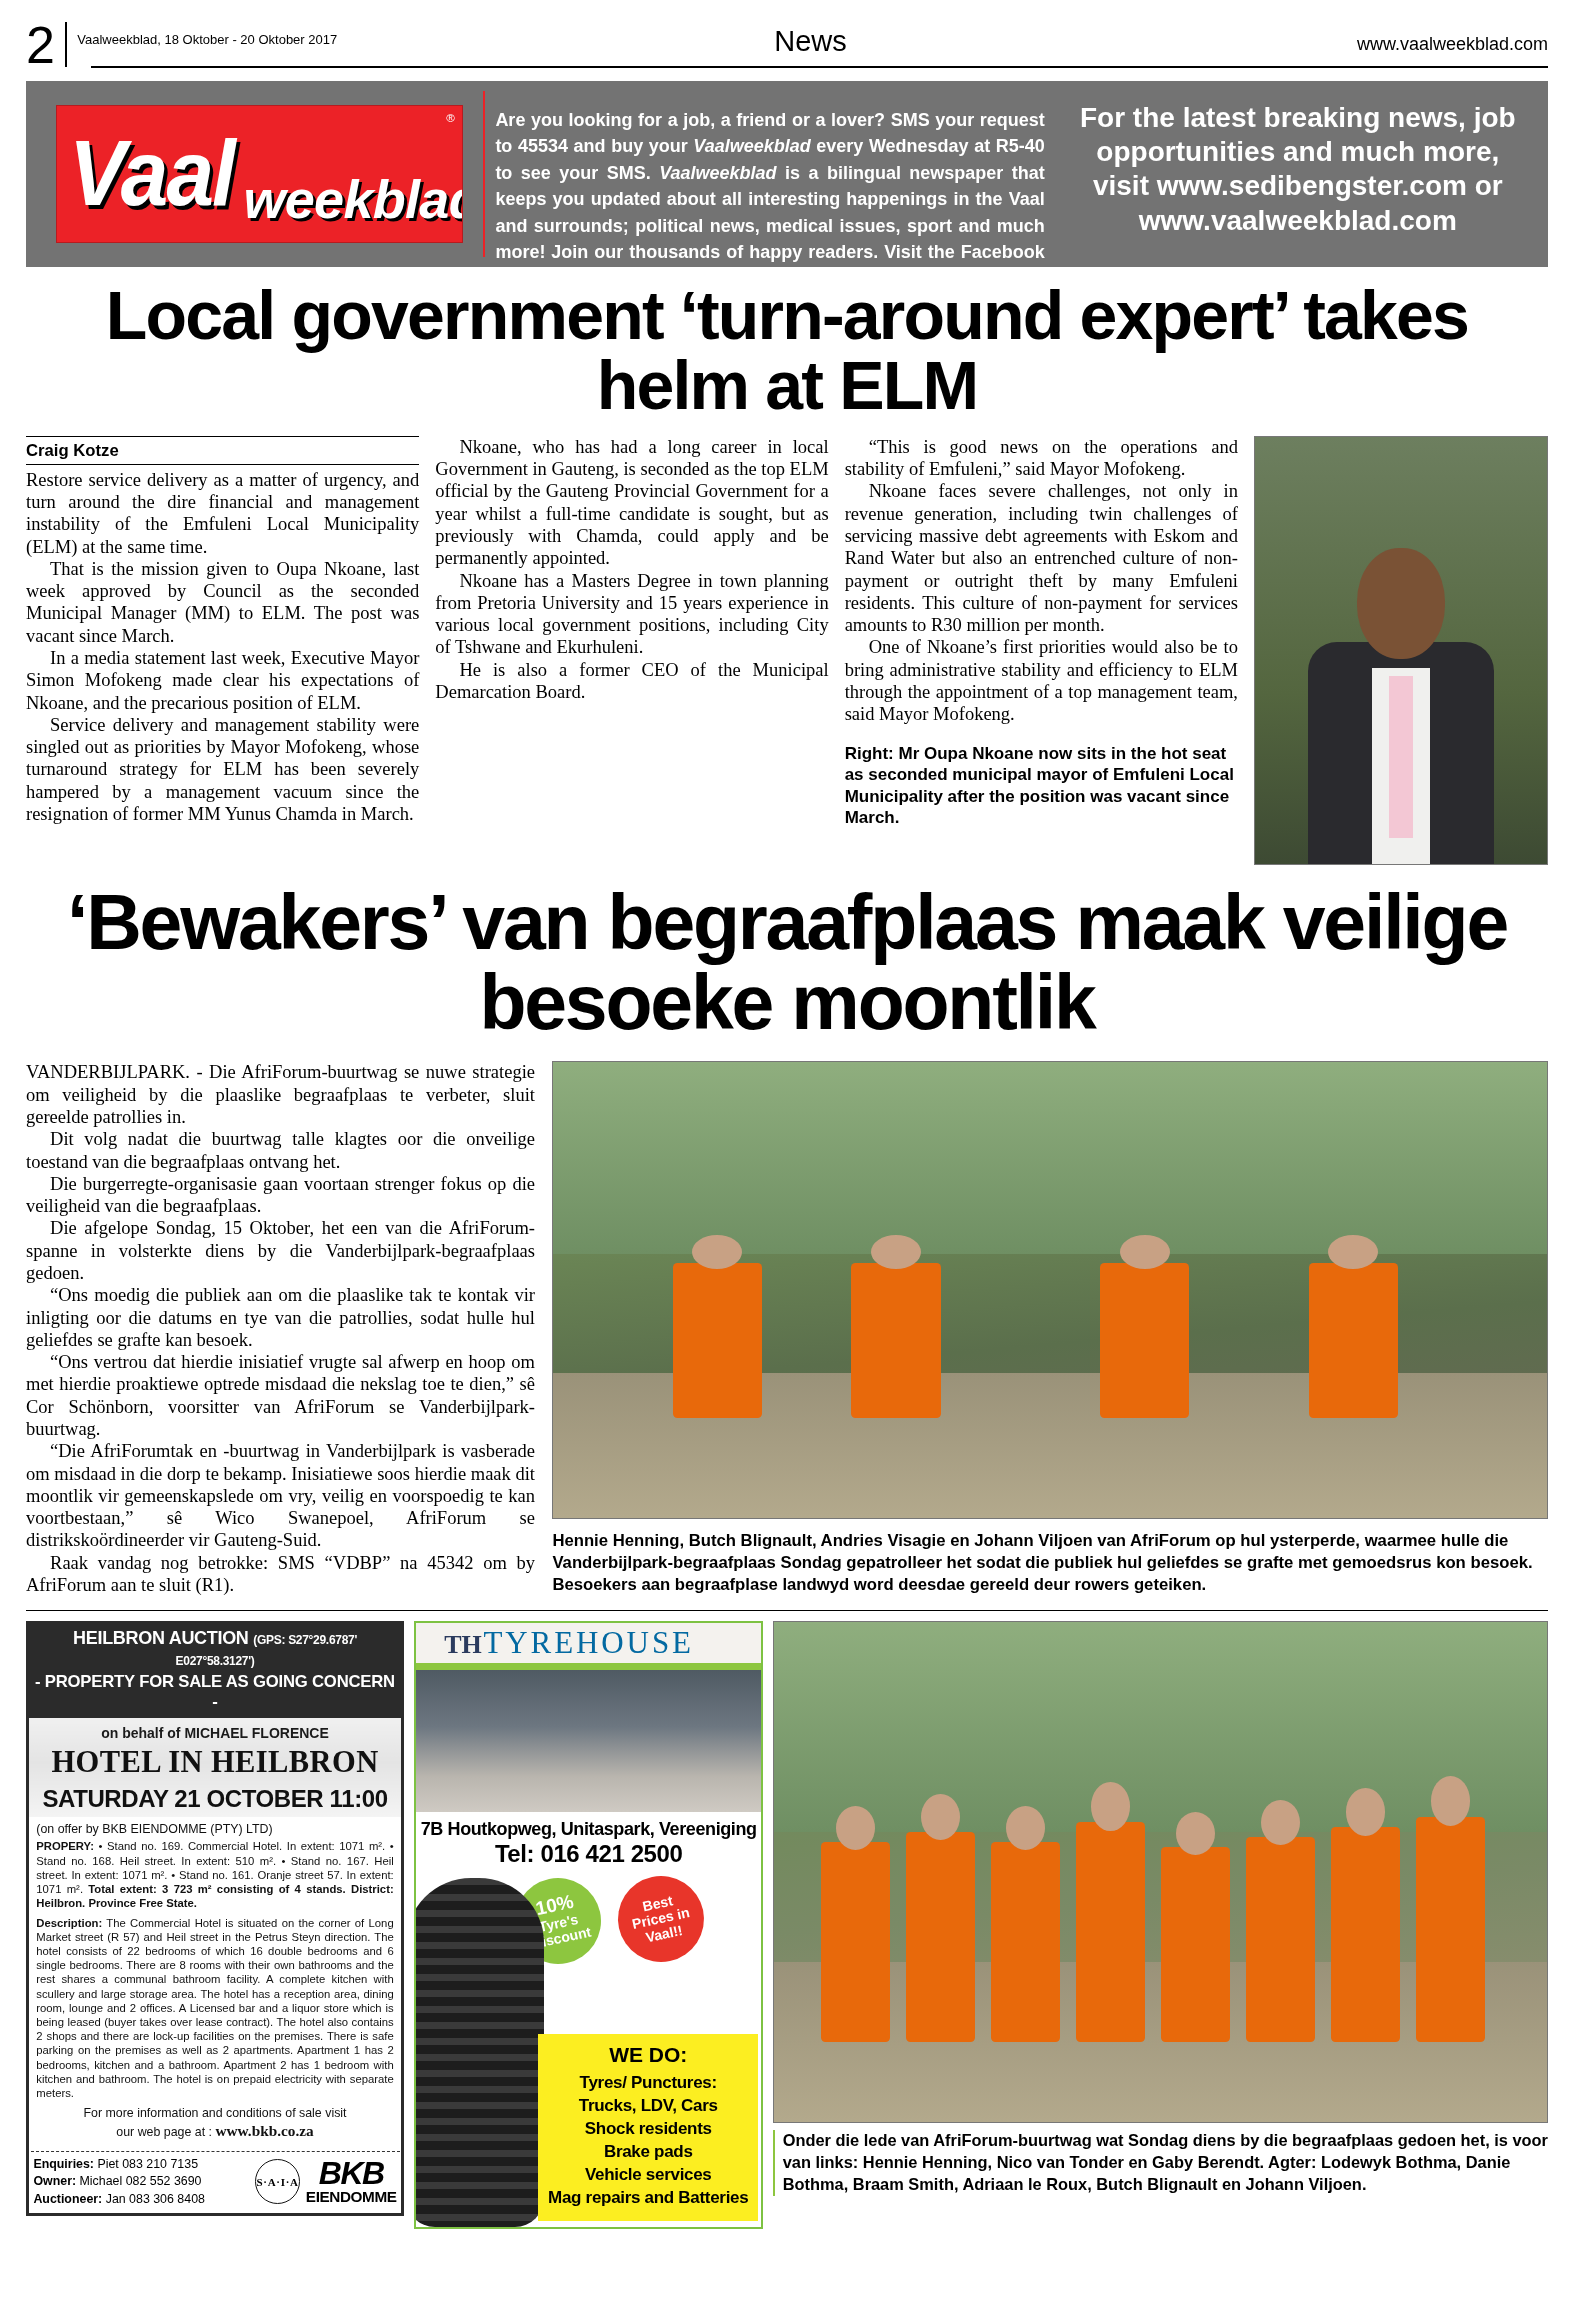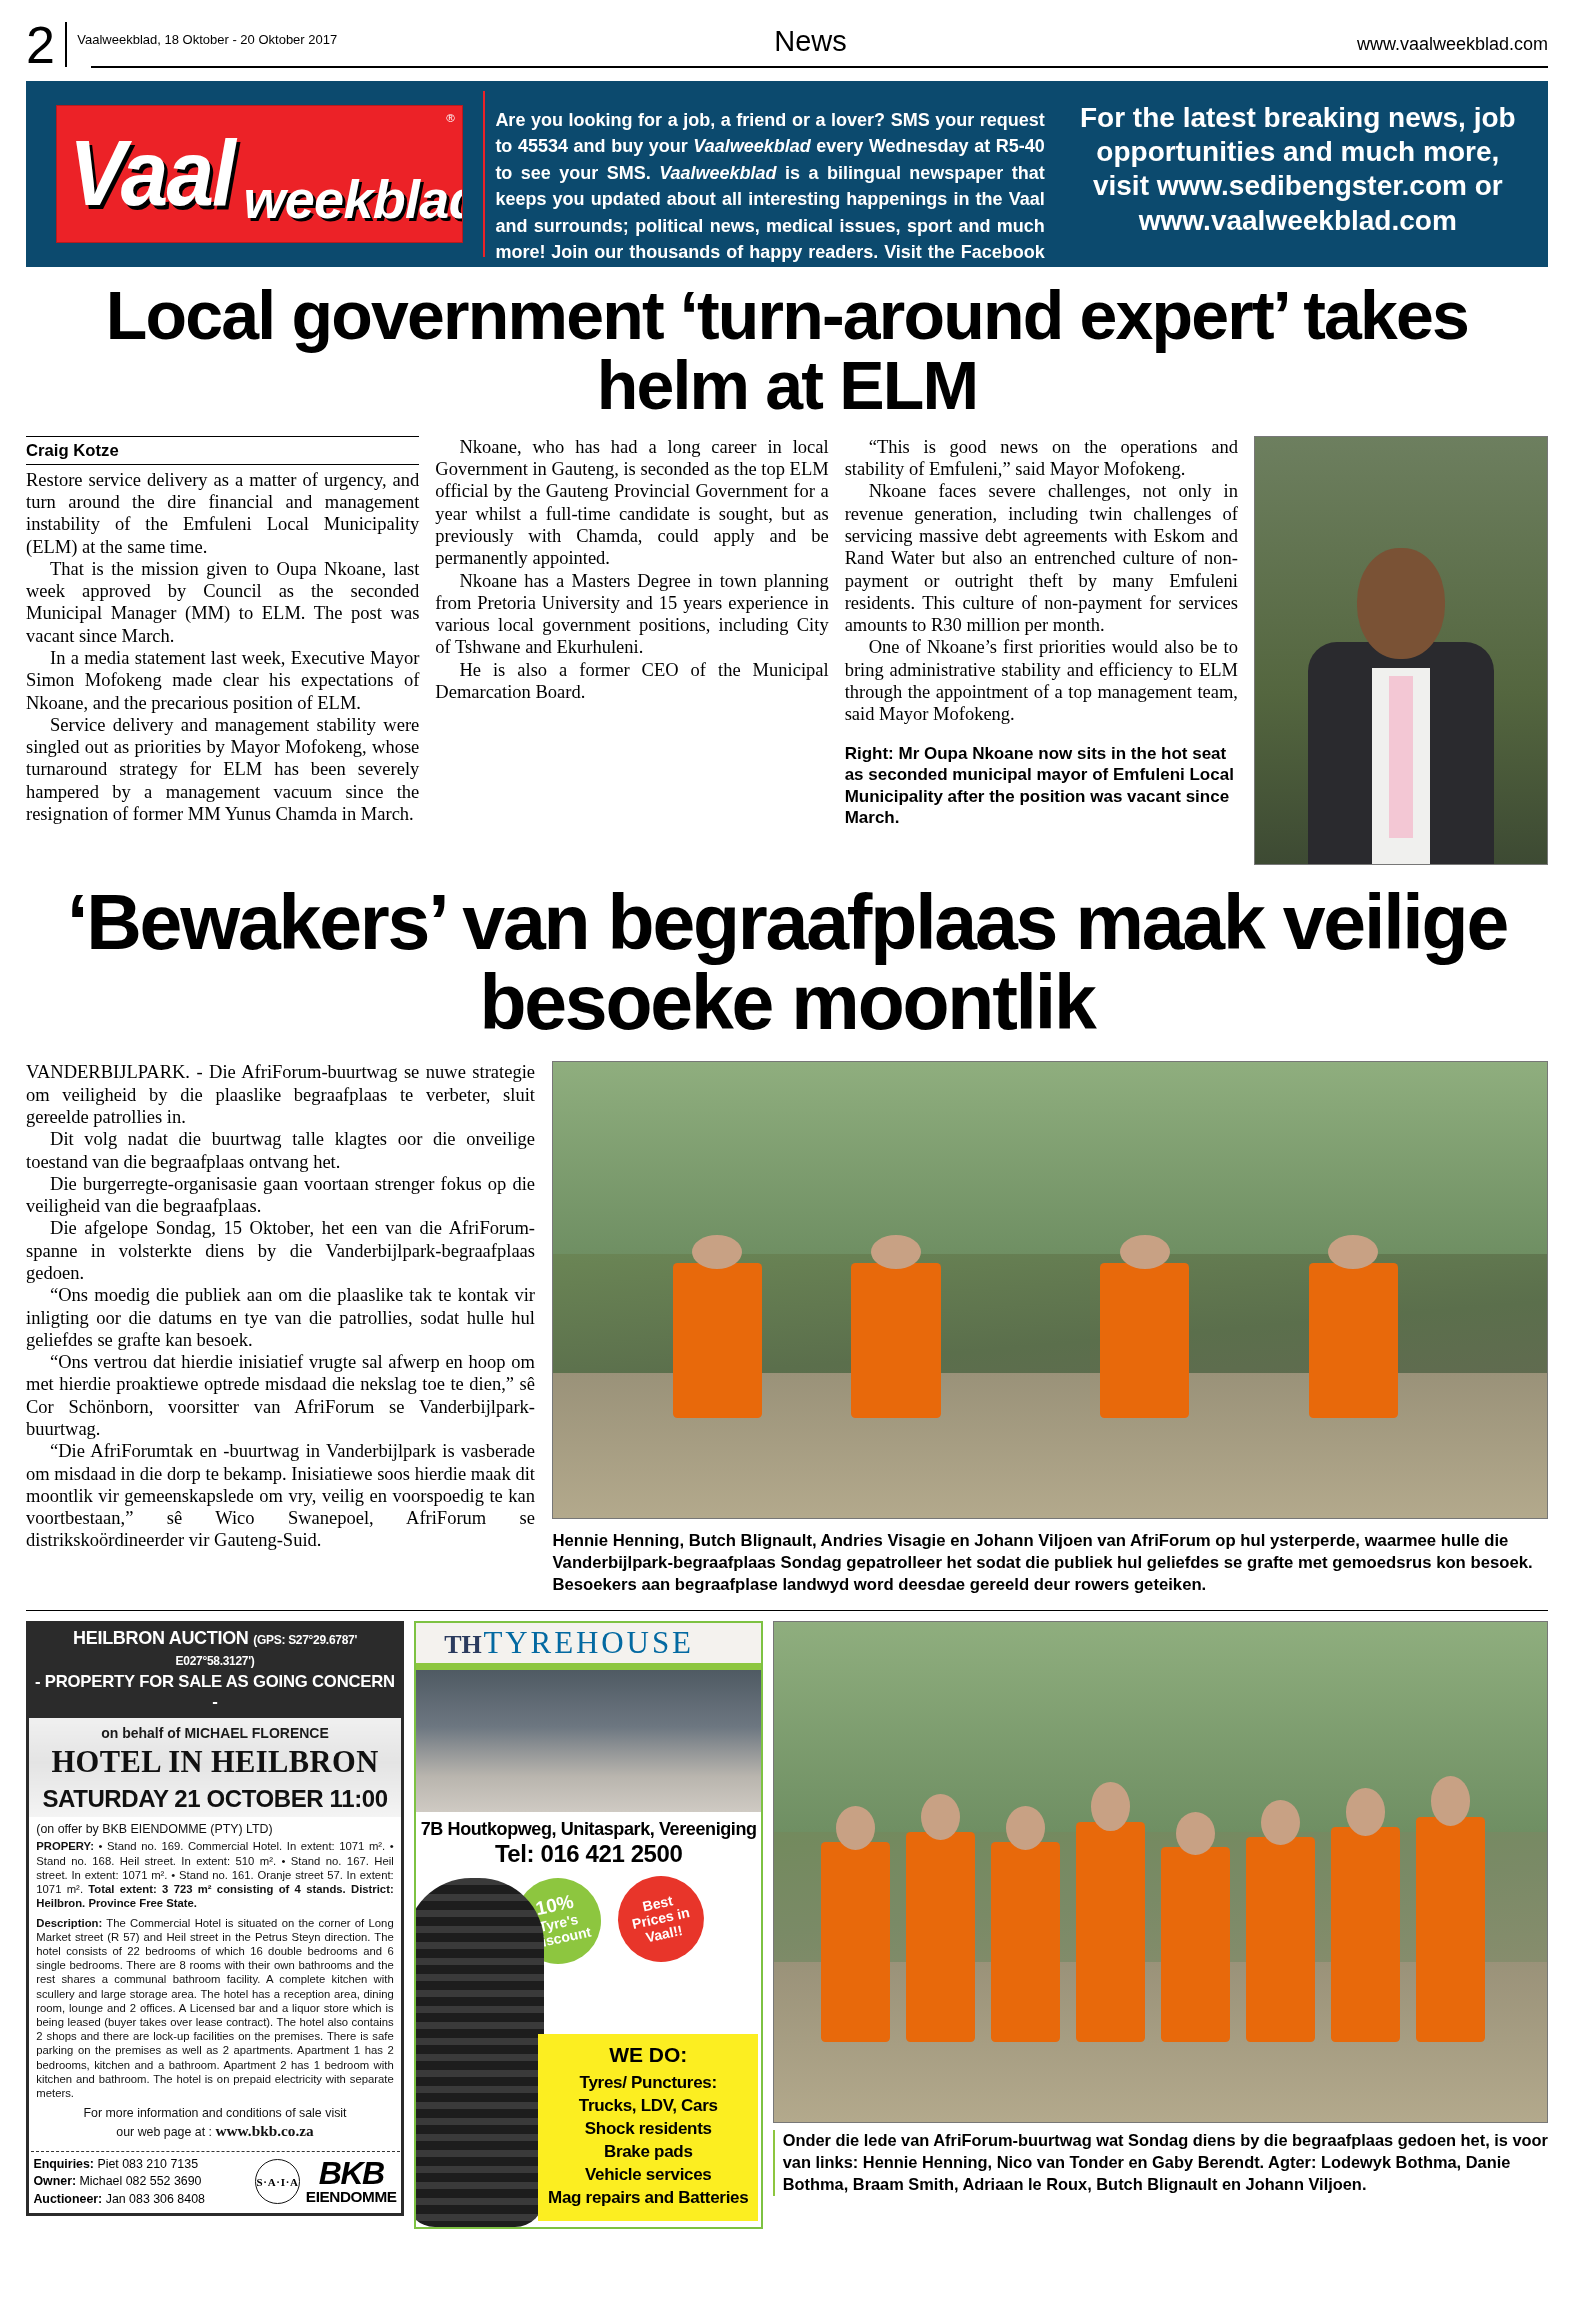--- a/index.html
+++ b/index.html
@@ -71,21 +71,21 @@
   .folio-underline {
     height: 2.2px;
     background: #000;
     margin-left: 65px;
     margin-top: -1.5px;
   }
 
   
   .banner {
     margin-top: 13px;
-    background: #0c4a6e;
+    background: #737373;
     display: flex;
     align-items: stretch;
     height: 186px;
     padding: 10.2px;
   }
   .banner-logo {
     width: 447px;
     display: flex;
     align-items: center;
     justify-content: center;
@@ -553,20 +553,21 @@
 
   <div class="a2-body">
     <div class="a2-text bodytext">
       <p class="noind">VANDERBIJLPARK. - Die AfriForum-buurtwag se nuwe strategie om veiligheid by die plaaslike begraafplaas te verbeter, sluit gereelde patrollies in.</p>
       <p>Dit volg nadat die buurtwag talle klagtes oor die onveilige toestand van die begraafplaas ontvang het.</p>
       <p>Die burgerregte-organisasie gaan voortaan strenger fokus op die veiligheid van die begraafplaas.</p>
       <p>Die afgelope Sondag, 15 Oktober, het een van die AfriForum-spanne in volsterkte diens by die Vanderbijlpark-begraafplaas gedoen.</p>
       <p>“Ons moedig die publiek aan om die plaaslike tak te kontak vir inligting oor die datums en tye van die patrollies, sodat hulle hul geliefdes se grafte kan besoek.</p>
       <p>“Ons vertrou dat hierdie inisiatief vrugte sal afwerp en hoop om met hierdie proaktiewe optrede misdaad die nekslag toe te dien,” sê Cor Schönborn, voorsitter van AfriForum se Vanderbijlpark-buurtwag.</p>
       <p>“Die AfriForumtak en -buurtwag in Vanderbijlpark is vasberade om misdaad in die dorp te bekamp. Inisiatiewe soos hierdie maak dit moontlik vir gemeenskapslede om vry, veilig en voorspoedig te kan voortbestaan,” sê Wico Swanepoel, AfriForum se distrikskoördineerder vir Gauteng-Suid.</p>
+      <p>Raak vandag nog betrokke: SMS “VDBP” na 45342 om by AfriForum aan te sluit (R1).</p>
     </div>
 
     <div class="a2-right">
       <div class="a2-photo">
         <div class="ph-sky"></div>
         <div class="ph-ground"></div>
         <div class="ph-fig" style="left:12%;">
             <div class="ph-head"></div>
           </div>
         <div class="ph-fig" style="left:30%;">

